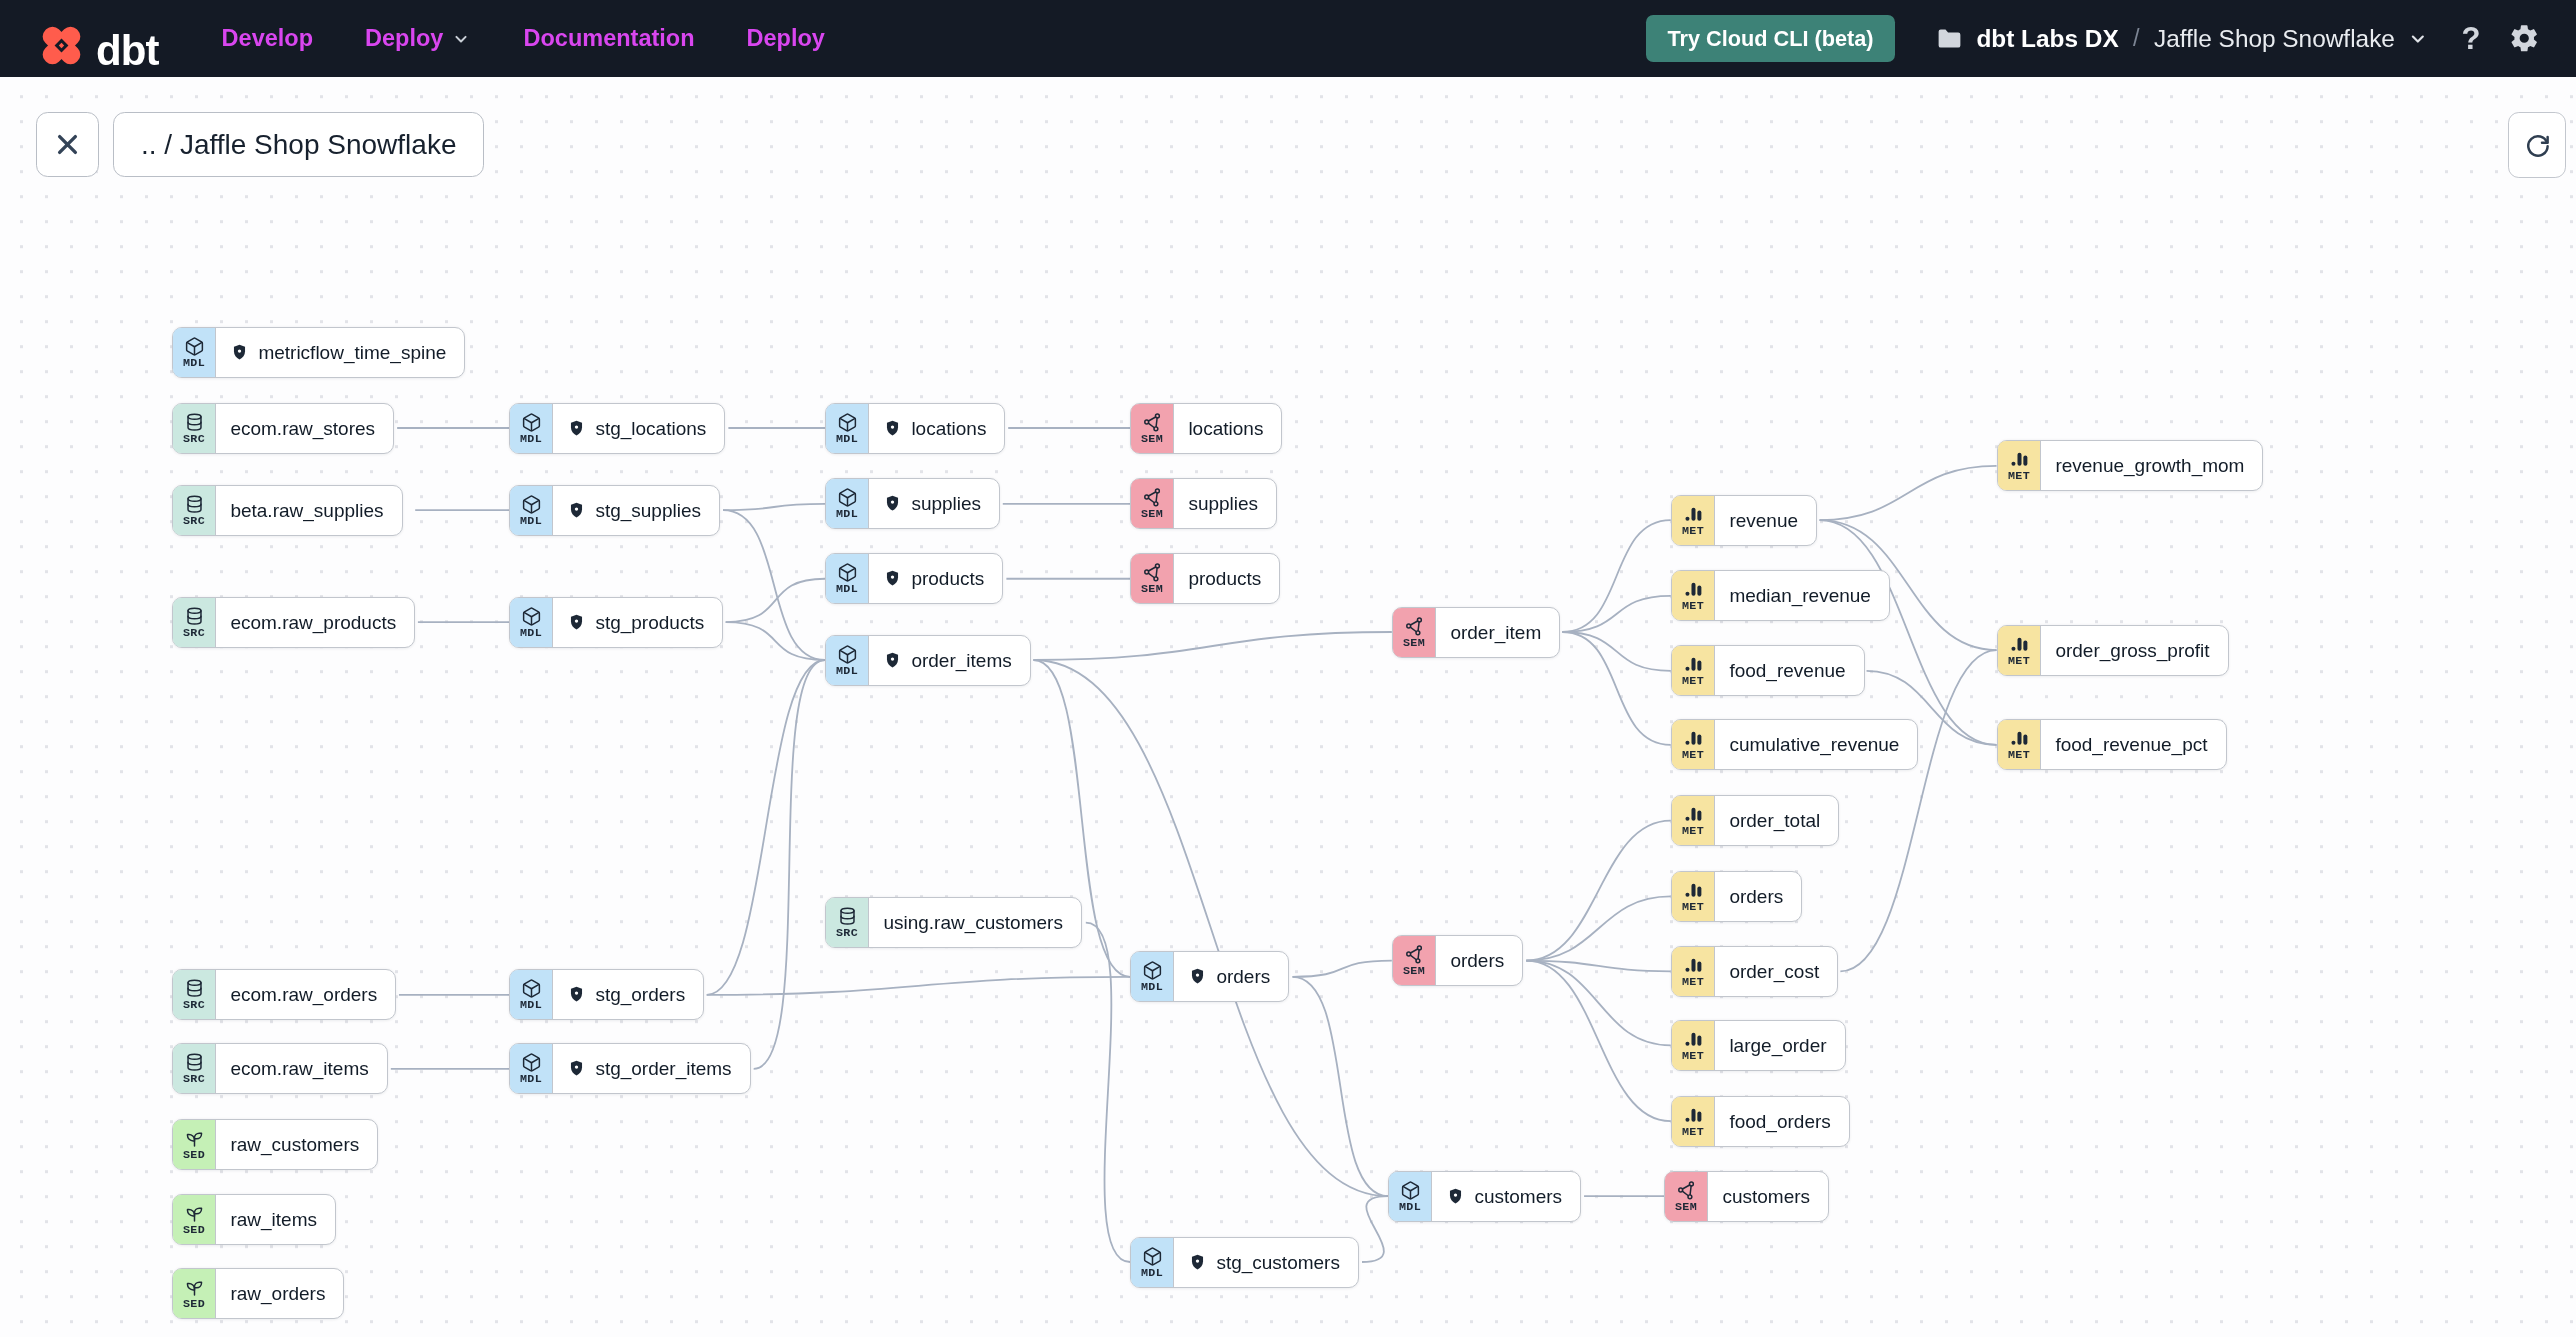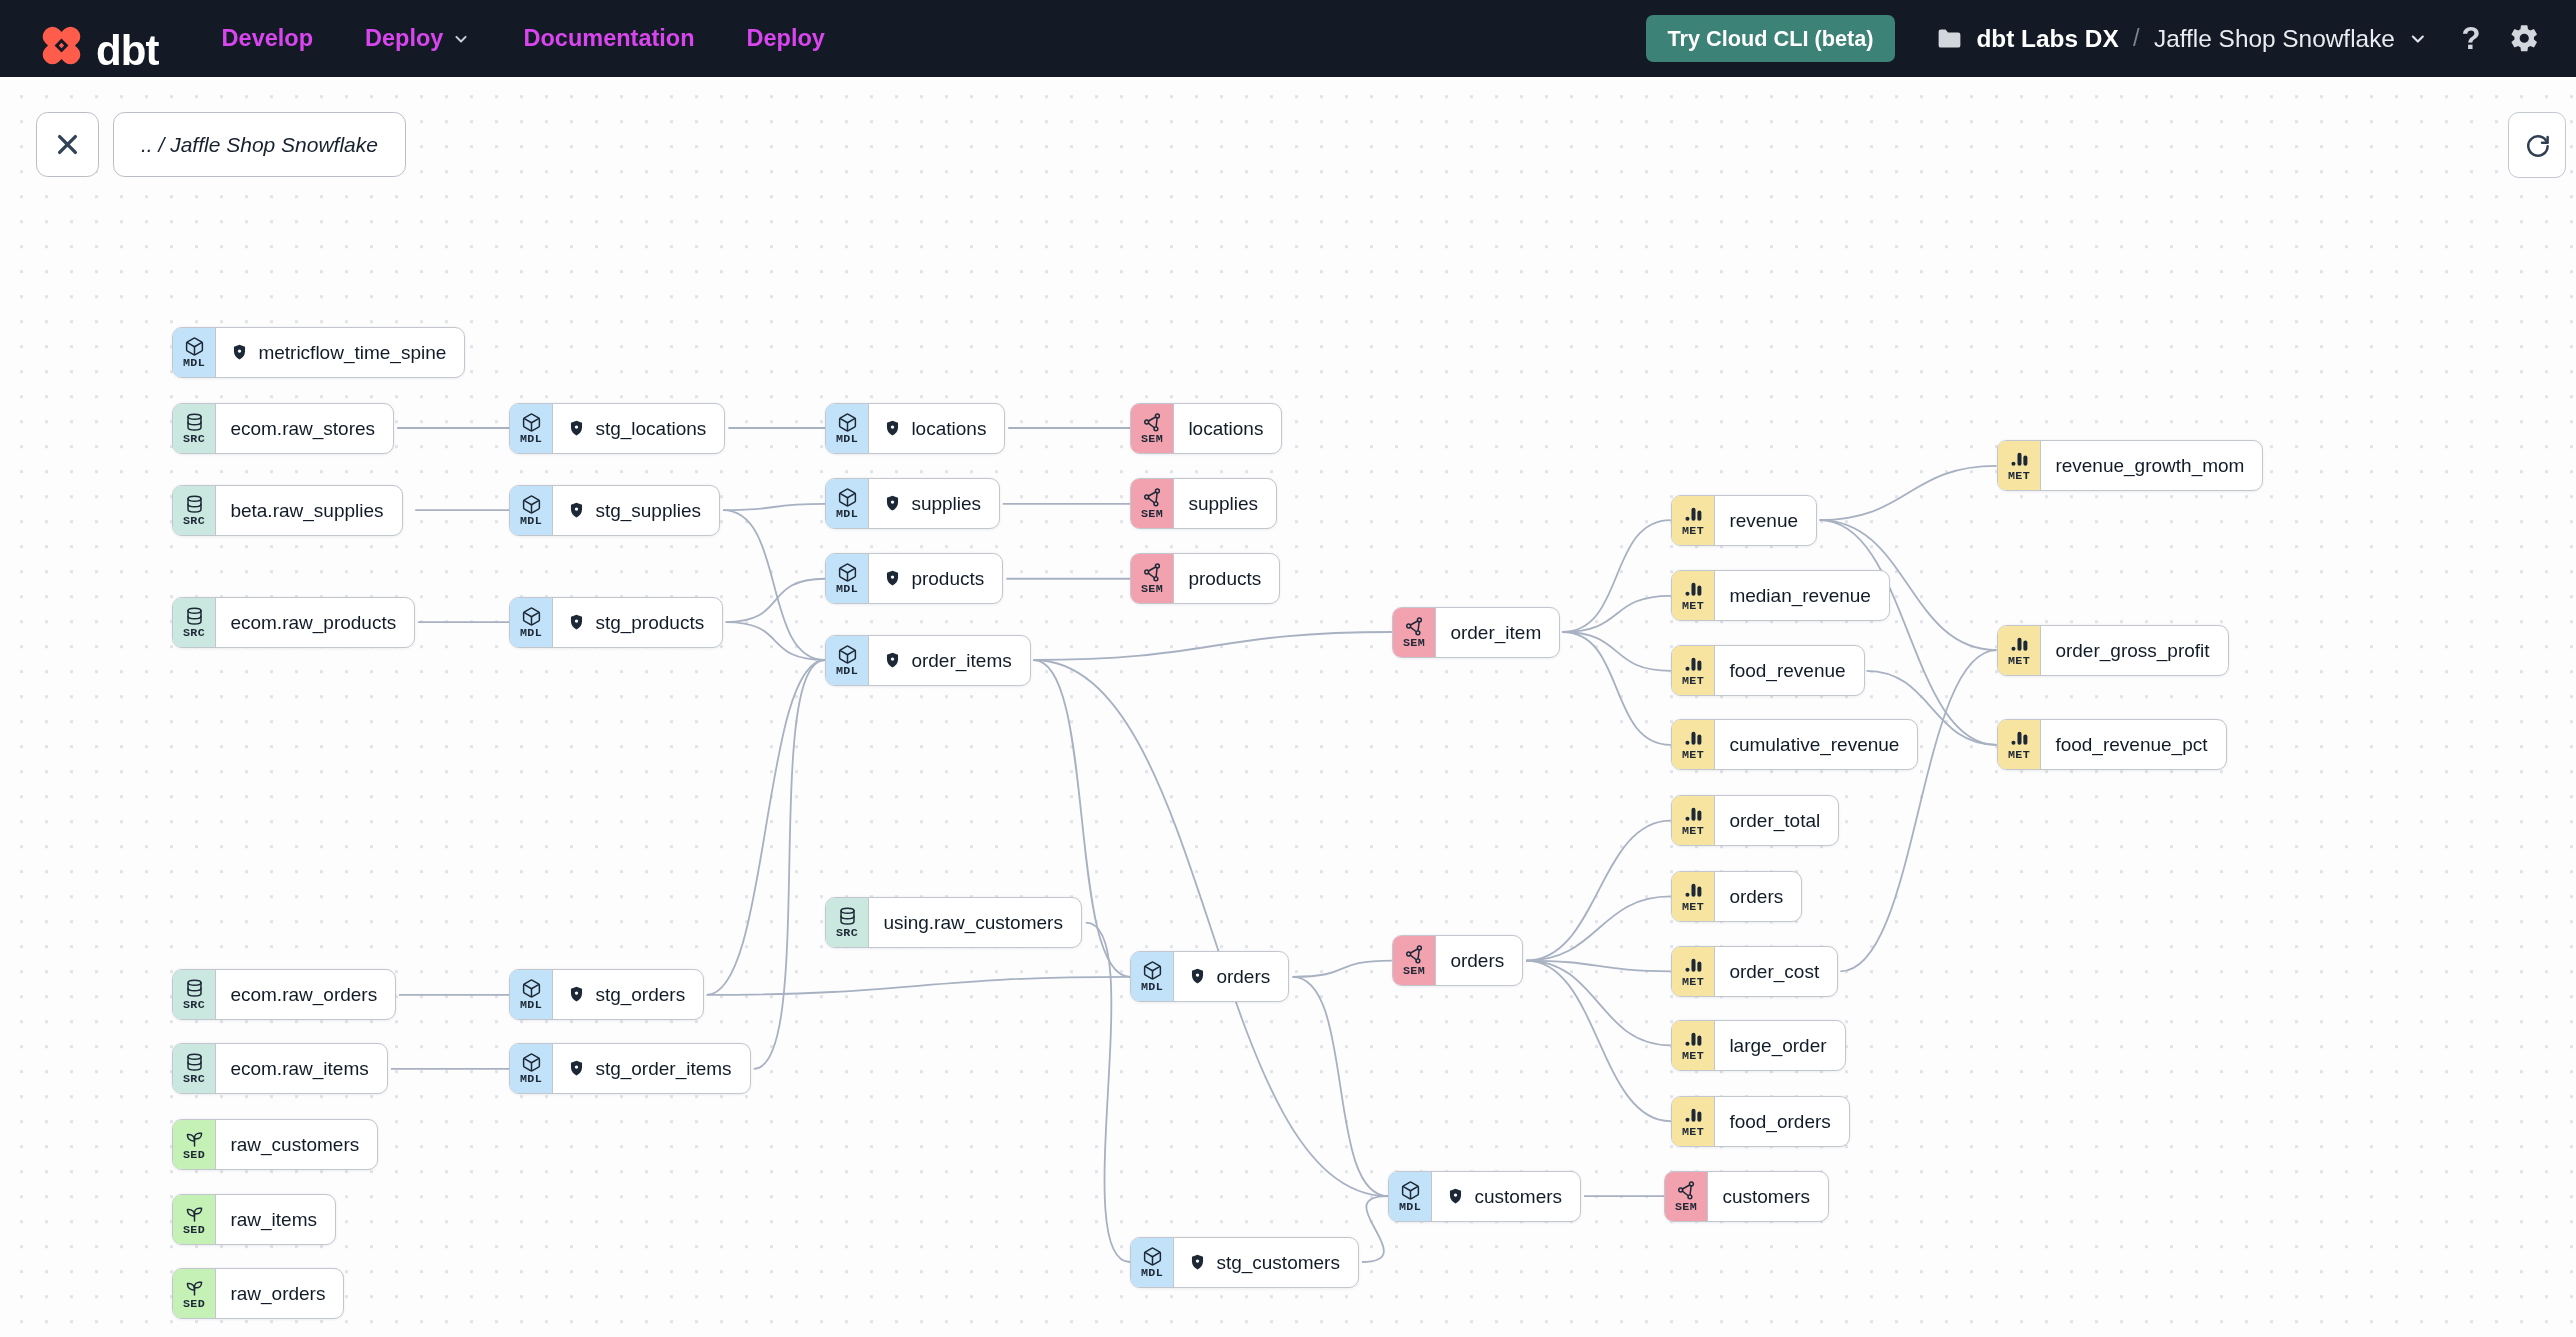--- a/index.html
+++ b/index.html
@@ -36,21 +36,21 @@
   #edges-layer path{fill:none;stroke:#a7b1c1;stroke-width:2px;}
   #nodes-layer{position:absolute;top:0;left:0;width:2576px;height:1338px;z-index:3;}
 
   
   .close-btn{position:absolute;left:36px;top:112px;width:63px;height:65px;z-index:10;
              background:#ffffff;border:1.8px solid #b9bec6;border-radius:11.7px;cursor:pointer;
              display:flex;align-items:center;justify-content:center;padding:0;}
   .close-btn svg{width:29px;height:29px;}
   .breadcrumb-box{position:absolute;left:113px;top:112px;height:65px;z-index:10;box-sizing:border-box;
              background:#ffffff;border:1.8px solid #b9bec6;border-radius:11.7px;display:flex;align-items:center;
-             padding:0 27px;font-size:21px;color:#17212e;font-style:italic;}
+             padding:0 27px;font-size:28px;color:#17212e;}
   .search-box{position:absolute;left:1356px;top:112px;width:1130px;height:66px;z-index:10;box-sizing:border-box;
              background:#ffffff;border:1.8px solid #c3c7ce;border-radius:12.6px;display:flex;align-items:center;
              gap:14.4px;padding:0 20px;}
   .search-box svg.mag{width:29px;height:29px;flex:none;}
   .search-box input{flex:1;border:none;outline:none;background:transparent;font-family:inherit;
              font-size:23.5px;color:#2a3442;}
   .search-box input::placeholder{color:#5f6977;opacity:1;}
   .search-box .info{flex:none;display:flex;cursor:pointer;}
   .search-box .info svg{width:28px;height:28px;}
   .refresh-btn{position:absolute;left:2508px;top:112px;width:58px;height:66px;z-index:10;box-sizing:border-box;

